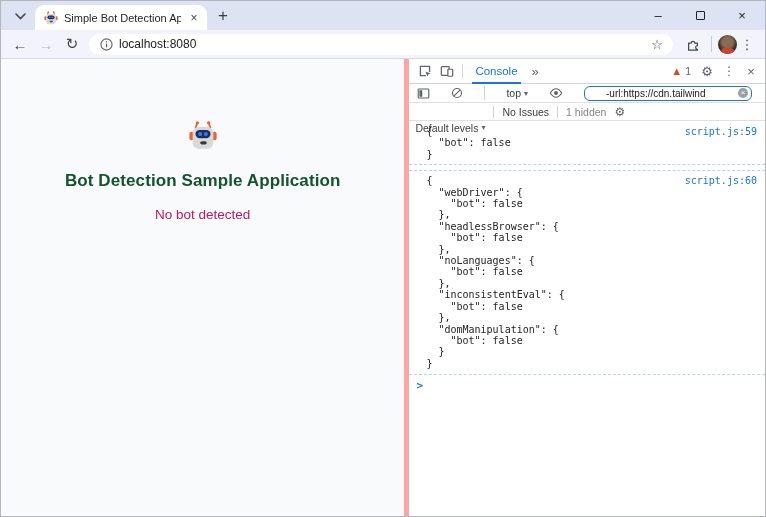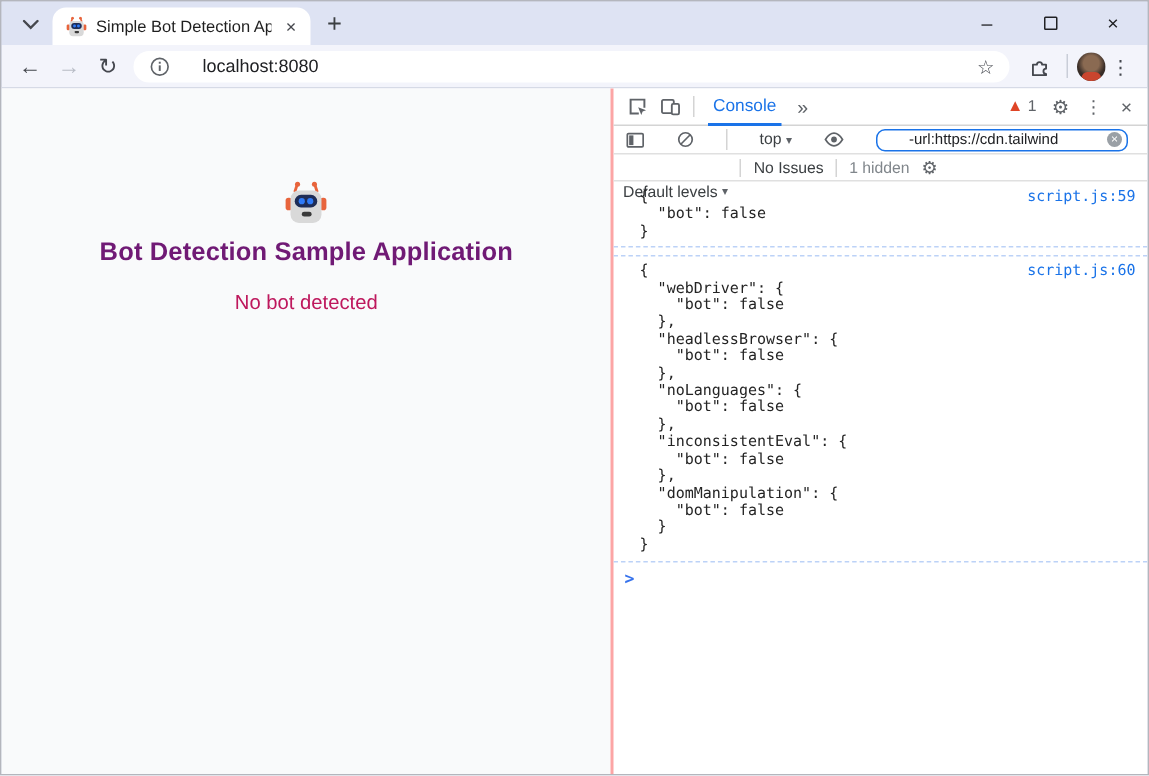--- a/index.html
+++ b/index.html
@@ -16,37 +16,37 @@
   .win-controls { position:absolute; right:8px; top:0; height:29px; display:flex; align-items:center; gap:24px; padding-right:6px; }
   .win-btn { width:18px; height:18px; display:flex; align-items:center; justify-content:center; font-size:13px; color:#202124; cursor:pointer; }
   .win-max-glyph { width:9px; height:9px; border:1.2px solid #202124; border-radius:1px; }
 
   
   .toolbar { height:29px; background:#f3f4fb; display:flex; align-items:center; padding:0 8px 0 6px; border-bottom:1px solid #d6dae6; flex:0 0 auto; }
   .nav-btn { width:26px; height:24px; display:flex; align-items:center; justify-content:center; font-size:15px; color:#44474e; cursor:pointer; }
   .nav-btn.disabled { color:#b8bcc6; }
   .omnibox { flex:1; height:21px; background:#fff; border-radius:11px; display:flex; align-items:center; padding:0 8px 0 8px; margin:0 8px 0 4px; }
   .omni-info { display:flex; align-items:center; justify-content:center; width:18px; }
-  .omni-url { flex:1; font-size:12px; color:#202124; margin-left:20px; }
+  .omni-url { flex:1; font-size:12px; color:#202124; margin-left:4px; }
   .omni-star { font-size:13px; color:#44474e; cursor:pointer; padding:0 2px; }
   .toolbar-sep { width:1px; height:16px; background:#c9cdd8; margin:0 6px; }
   .avatar { width:19px; height:19px; border-radius:50%; background:radial-gradient(circle at 50% 38%, #8a6a52 0 34%, #3a2e28 60%, #23201e 100%); background-color:#2b2623; position:relative; overflow:hidden; cursor:pointer; }
   .avatar::after { content:""; position:absolute; left:3px; right:3px; bottom:0; height:6px; background:#c9452e; border-radius:4px 4px 0 0; }
   .menu-dots { font-size:13px; color:#44474e; width:20px; text-align:center; cursor:pointer; }
   .ext-btn { width:24px; height:24px; display:flex; align-items:center; justify-content:center; cursor:pointer; }
 
   
   .content { flex:1; display:flex; background:#f9fafb; min-height:0; }
   .page { width:537px; background:#f9fafb; text-align:center; padding-top:61px; }
   .robot { display:inline-block; }
-  .page-title { font-size:17px; font-weight:bold; color:#701a75; margin-top:2px; letter-spacing:.1px; }
+  .page-title { font-size:17px; font-weight:bold; color:#14532d; margin-top:16px; letter-spacing:.1px; }
   .page-status { font-size:13.5px; color:#be185d; margin-top:16px; }
 
   
-  .devtools { flex:1; background:#fff; border-left:2px solid #fca5a5; display:flex; flex-direction:column; min-height:0; }
+  .devtools { flex:1; background:#fff; border-left:5px solid #fca5a5; display:flex; flex-direction:column; min-height:0; }
   .dt-tabbar { height:25px; display:flex; align-items:center; border-bottom:1px solid #d4d4d4; padding:0 4px 0 6px; gap:2px; flex:0 0 auto; }
   .dt-iconbtn { width:20px; height:20px; display:flex; align-items:center; justify-content:center; color:#5f6368; cursor:pointer; flex:0 0 auto; }
   .dt-vsep { width:1px; height:14px; background:#d4d4d4; margin:0 3px; }
   .dt-tab { position:relative; height:25px; display:flex; align-items:center; padding:0 7px; font-size:11.5px; color:#1a73e8; cursor:pointer; }
   .dt-tab .underline { position:absolute; left:4px; right:4px; bottom:0; height:2px; background:#1a73e8; }
   .dt-moretabs { font-size:13px; color:#5f6368; padding:0 5px; cursor:pointer; }
   .dt-warn { display:flex; align-items:center; gap:3px; margin-left:auto; cursor:pointer; padding:0 4px; }
   .dt-warn .tri { color:#df4526; font-size:11px; line-height:1; }
   .dt-warn .cnt { font-size:10.5px; color:#5f6368; }
   .dt-gear { font-size:13px; }

